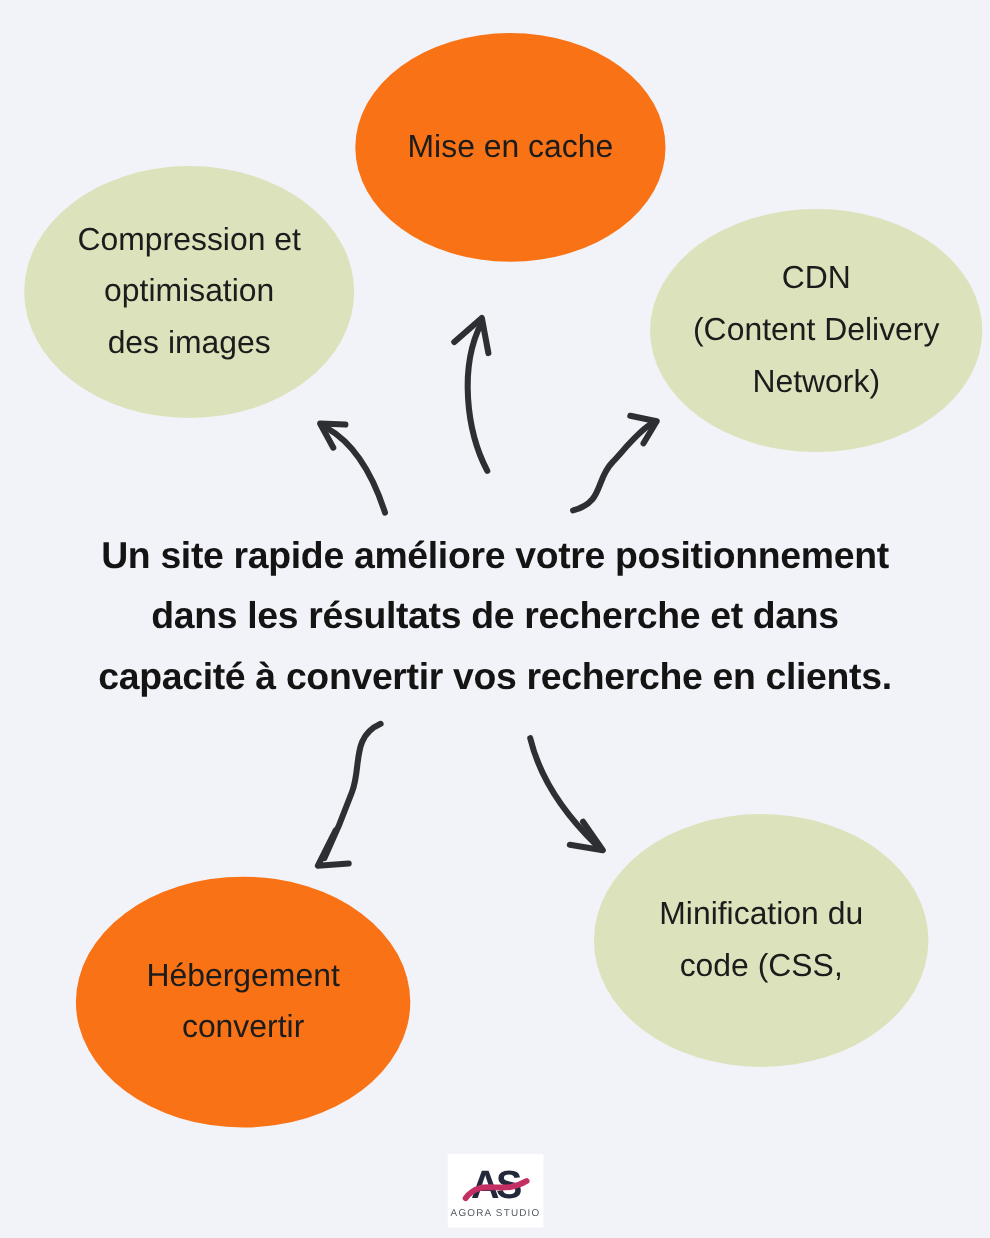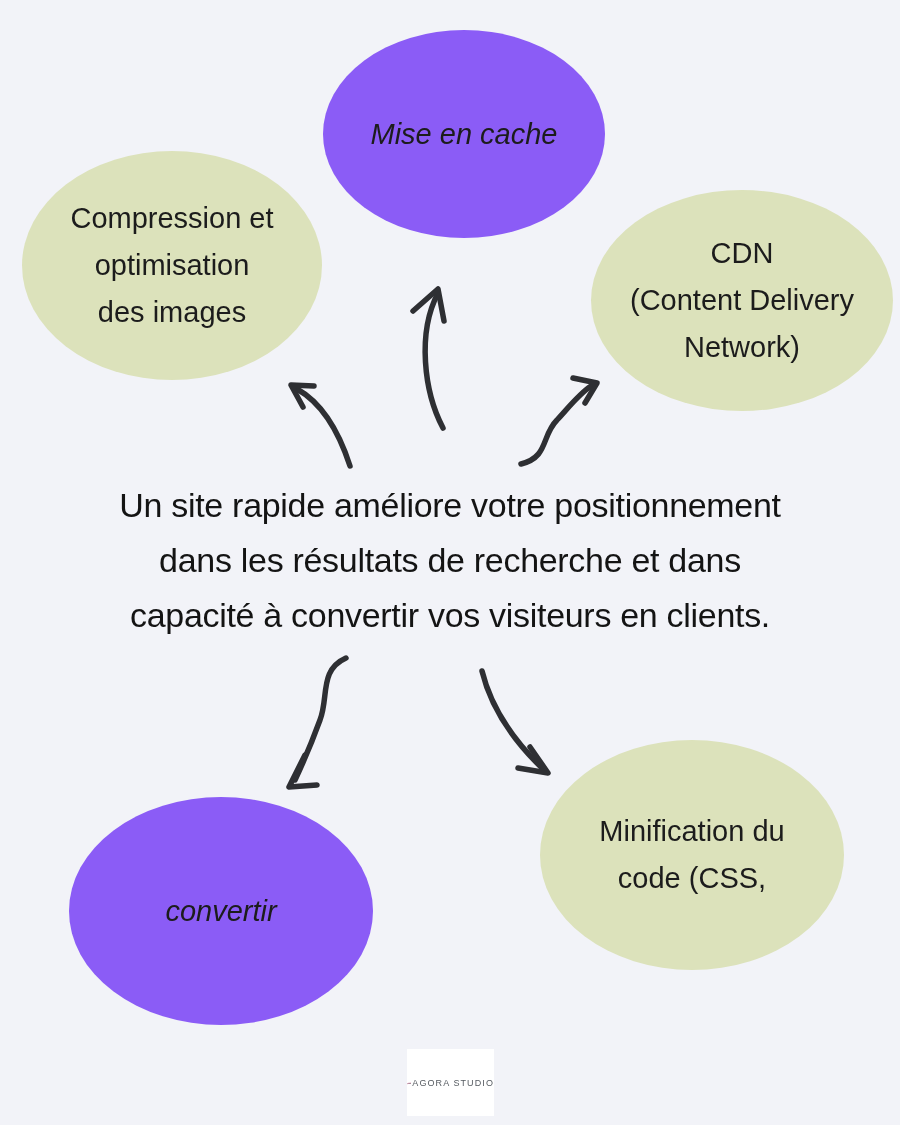--- a/index.html
+++ b/index.html
@@ -19,36 +19,36 @@
     display: flex;
     flex-direction: column;
     align-items: center;
     justify-content: center;
     text-align: center;
     color: #1c1c1c;
     font-size: 29px;
     line-height: 47px;
     font-weight: 400;
   }
-  .bubble.salmon { background: #8b5cf6; font-style: italic; }
+  .bubble.salmon { background: #f97316; }
   .bubble.green  { background: #dce2bb; }
 
   #bubble-mise         { left: 323px; top: 30px;  width: 282px; height: 208px; }
   #bubble-compression  { left: 22px;  top: 151px; width: 300px; height: 229px; }
   #bubble-cdn          { left: 591px; top: 190px; width: 302px; height: 221px; }
   #bubble-hebergement  { left: 69px;  top: 797px; width: 304px; height: 228px; }
   #bubble-minification { left: 540px; top: 740px; width: 304px; height: 230px; text-align: center; }
 
   
   .center-message {
     position: absolute;
     left: 0; right: 0;
     top: 478px;
     text-align: center;
-    font-weight: 400;
+    font-weight: 700;
     font-size: 34px;
     line-height: 55px;
     letter-spacing: -0.3px;
     color: #141414;
   }
 
   
   .arrows {
     position: absolute; inset: 0;
     width: 900px; height: 1125px;
@@ -62,20 +62,21 @@
     stroke-linejoin: round;
   }
 
   
   .logo-box {
     position: absolute;
     left: 407px; top: 1049px;
     width: 87px; height: 67px;
     background: #ffffff;
     display: flex;
+    flex-direction: column;
     align-items: center;
     justify-content: center;
     gap: 1px;
   }
   .logo-name {
     font-size: 9px;
     letter-spacing: 1.1px;
     color: #555a60;
     white-space: nowrap;
   }
@@ -118,32 +119,33 @@
     <div>Network)</div>
   </div>
 
   <div class="bubble green" id="bubble-compression">
     <div>Compression et</div>
     <div>optimisation</div>
     <div>des images</div>
   </div>
 
   <div class="bubble salmon" id="bubble-hebergement">
+    <div>Hébergement</div>
     <div>convertir</div>
   </div>
 
   <div class="bubble green" id="bubble-minification">
     <div>Minification du</div>
     <div>code (CSS,</div>
   </div>
 
   <div class="center-message">
     <div>Un site rapide améliore votre positionnement</div>
     <div>dans les résultats de recherche et dans</div>
-    <div>capacité à convertir vos visiteurs en clients.</div>
+    <div>capacité à convertir vos recherche en clients.</div>
   </div>
 
   <div class="logo-box">
     <svg width="62" height="38" viewBox="0 0 76 46" xmlns="http://www.w3.org/2000/svg">
       <text x="10" y="38" font-family="Liberation Sans, sans-serif" font-size="44" font-weight="bold" fill="#23283a">A</text>
       <text x="38" y="38" font-family="Liberation Sans, sans-serif" font-size="44" font-weight="bold" fill="#23283a">S</text>
       <path d="M 4 38 C 22 14, 44 36, 72 19" fill="none" stroke="#c42f63" stroke-width="6.5" stroke-linecap="round"></path>
     </svg>
     <div class="logo-name">AGORA STUDIO</div>
   </div>

